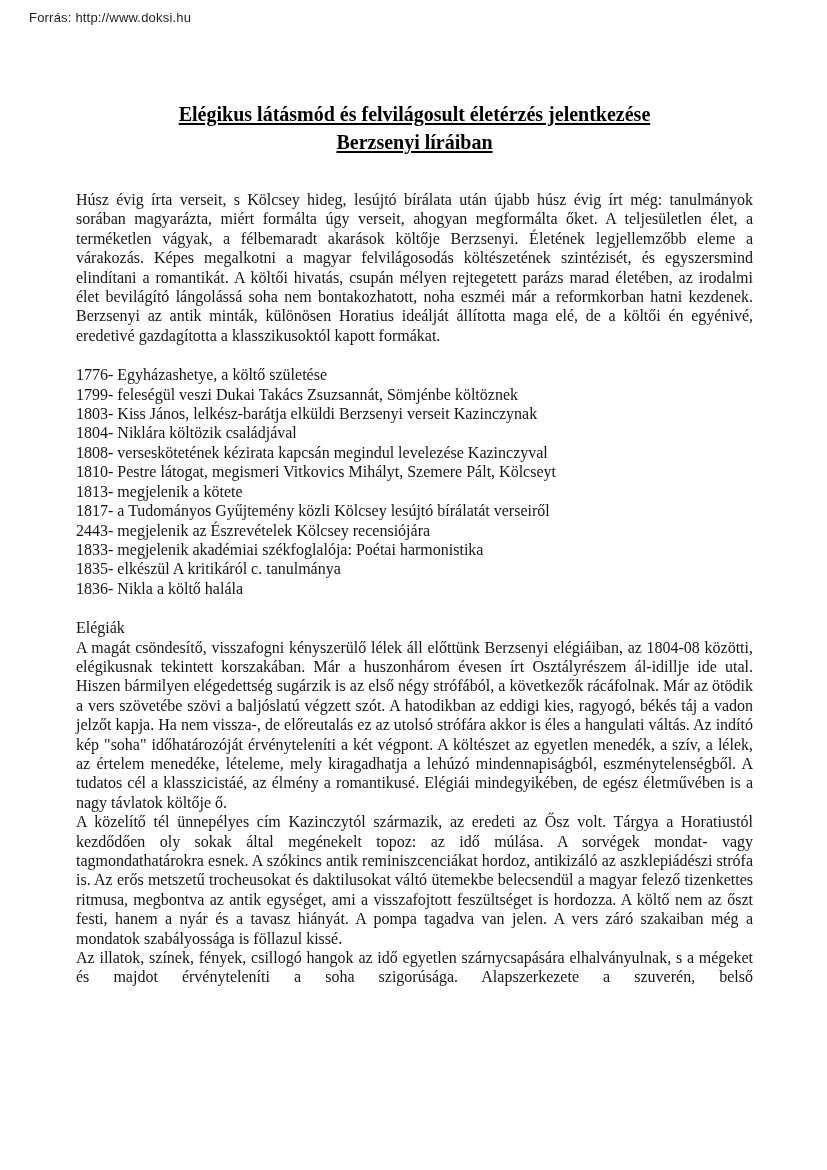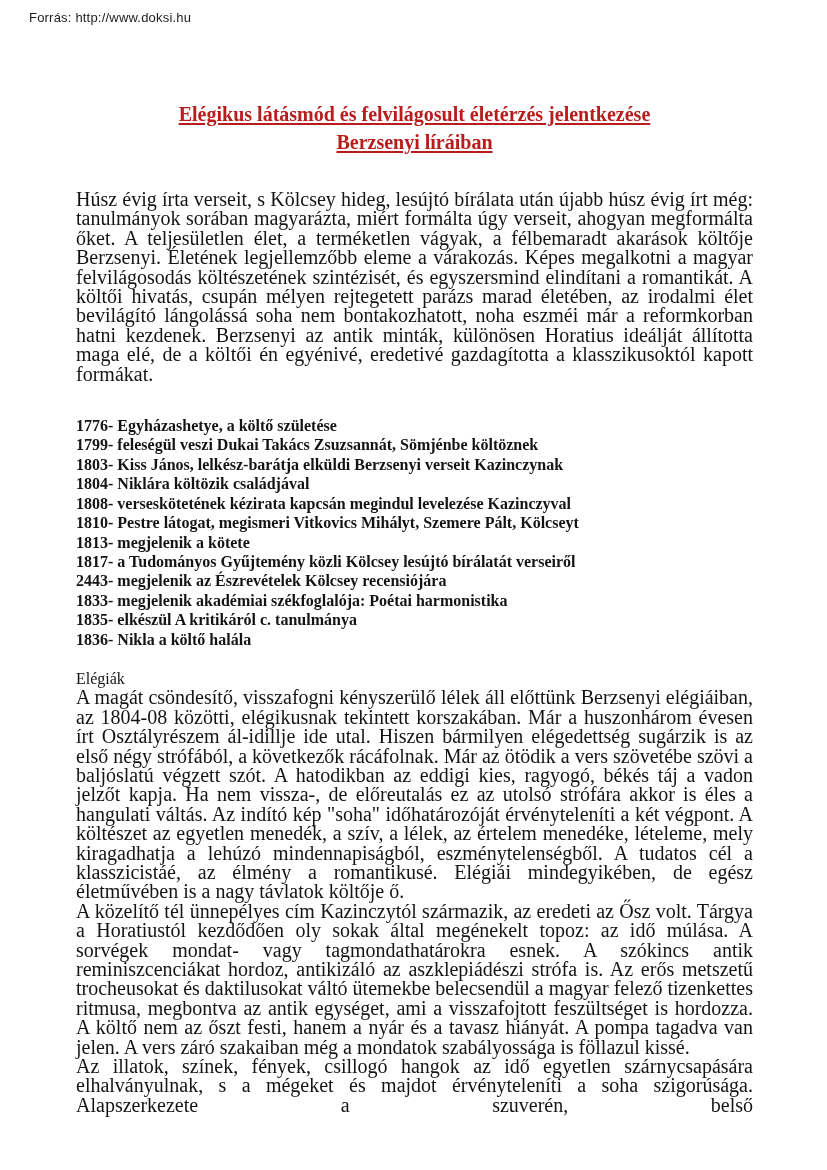--- a/index.html
+++ b/index.html
@@ -24,32 +24,32 @@
   .content {
     padding: 0 74px 0 76px;
   }
   .doc-title {
     margin: 0;
     padding-top: 100px;
     font-size: 20px;
     line-height: 28px;
     font-weight: bold;
     text-align: center;
-    color: #b91c1c;
+    color: #000000;
   }
   .doc-title .title-line { text-decoration: underline; text-underline-offset: 2px; }
   .par {
     margin: 0;
-    font-size: 20px;
+    font-size: 16px;
     line-height: 19.4px;
     text-align: justify;
     color: #141414;
   }
   .intro-par { margin-top: 34px; }
-  .timeline { margin-top: 32px; font-weight: bold; }
+  .timeline { margin-top: 20px; }
   .timeline-item {
     font-size: 16px;
     line-height: 19.4px;
     white-space: nowrap;
   }
   .section-heading {
     margin-top: 20px;
     font-size: 16px;
     line-height: 19.4px;
     text-underline-offset: 2px;

